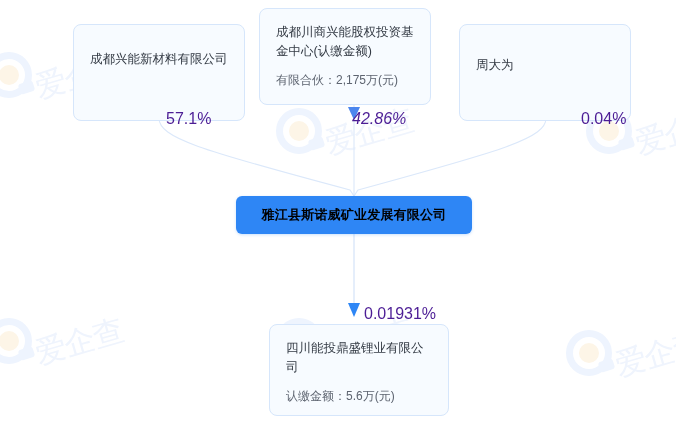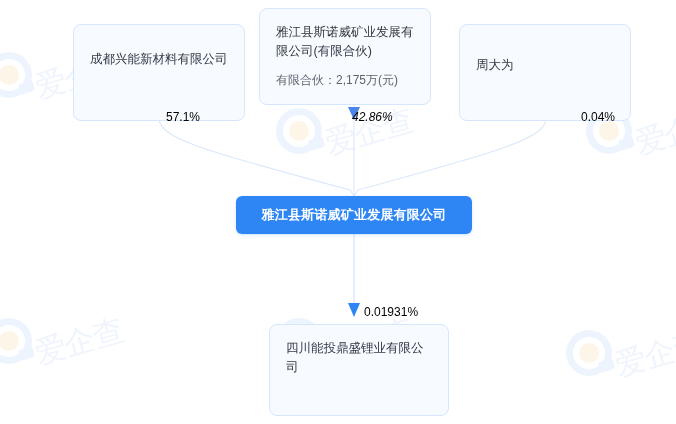--- a/index.html
+++ b/index.html
@@ -118,33 +118,33 @@
     left: 236px; top: 196px;
     width: 236px; height: 38px;
     background: #2e86f5;
     border-radius: 6px;
     display: flex;
     align-items: center;
     justify-content: center;
     box-shadow: 0 1px 3px rgba(46,134,245,0.25);
   }
   #node-center .cm {
-    color: #ffffff;
+    color: #000000;
     font-size: 13px;
     font-weight: bold;
     letter-spacing: 0.2px;
     white-space: nowrap;
   }
 
   
   .pct {
     position: absolute;
     z-index: 4;
-    font-size: 12px;
-    color: #000000;
+    font-size: 16px;
+    color: #4c1d95;
     white-space: nowrap;
     font-family: "Liberation Sans", sans-serif;
   }
   #pct-1 { left: 166px; top: 110px; }
   #pct-2 { left: 352px; top: 110px; font-style: italic; }
   #pct-3 { left: 553px; top: 110px; margin-left: 28px; }
   #pct-4 { left: 364px; top: 305px; }
 </style>
 </head>
 <body>
@@ -216,34 +216,35 @@
     <polygon points="348,107 360,107 354,120" fill="#4b86ee"></polygon>
     <polygon points="540,107 552,107 546,120" fill="#4b86ee"></polygon>
     <polygon points="348,303 360,303 354,317" fill="#2e86f5"></polygon>
   </svg>
 
   <div class="node" id="node-parent-1">
     <p class="nm">成都兴能新材料有限公司</p>
   </div>
 
   <div class="node" id="node-parent-2">
-    <p class="nm">雅江县斯诺威矿业发展有限公司(有限合伙)</p>
+    <p class="nm">成都川商兴能股权投资基金中心(认缴金额)</p>
     <p class="amt">有限合伙：2,175万(元)</p>
   </div>
 
   <div class="node" id="node-parent-3">
     <p class="nm">周大为</p>
   </div>
 
   <div id="node-center">
     <span class="cm">雅江县斯诺威矿业发展有限公司</span>
   </div>
 
   <div class="node" id="node-child-1">
     <p class="nm">四川能投鼎盛锂业有限公司</p>
+    <p class="amt">认缴金额：5.6万(元)</p>
   </div>
 
   <div class="pct" id="pct-1">57.1%</div>
   <div class="pct" id="pct-2">42.86%</div>
   <div class="pct" id="pct-3">0.04%</div>
   <div class="pct" id="pct-4">0.01931%</div>
 
 </div>
 
 </body></html>

